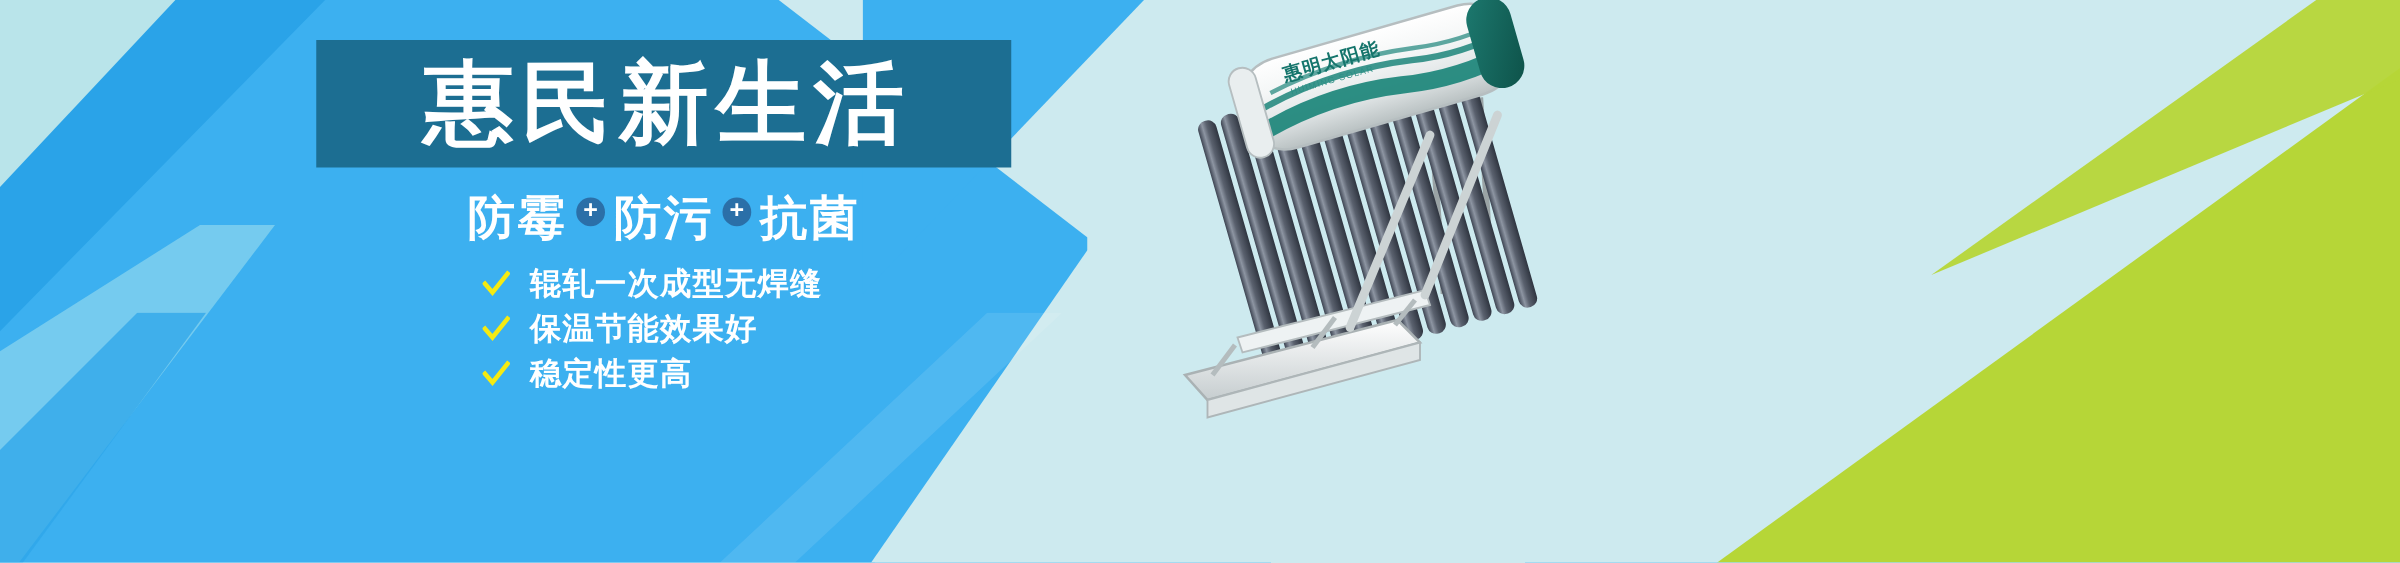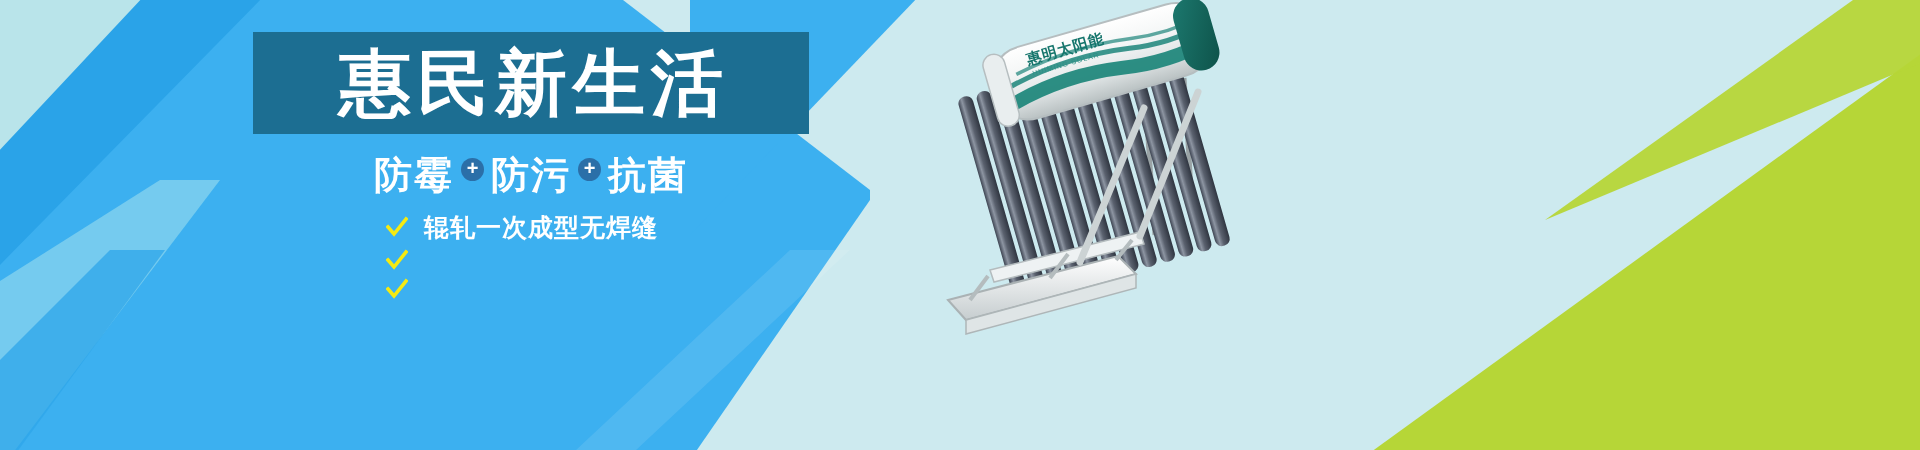--- a/index.html
+++ b/index.html
@@ -249,23 +249,25 @@
         </svg>
         <span class="bullet-text">辊轧一次成型无焊缝</span>
       </div>
 
 
 
       <div class="bullet">
         <svg class="check-icon" viewBox="0 0 22 22">
           <path d="M2 11 L8 18 L20 3" fill="none" stroke="#f5ea12" stroke-width="3.6" stroke-linecap="square"></path>
         </svg>
+        <span class="bullet-text">保温节能效果好</span>
       </div>
 
       <div class="bullet">
         <svg class="check-icon" viewBox="0 0 22 22">
           <path d="M2 11 L8 18 L20 3" fill="none" stroke="#f5ea12" stroke-width="3.6" stroke-linecap="square"></path>
         </svg>
+        <span class="bullet-text">稳定性更高</span>
       </div>
 
     </div>
   </div>
 </div>
 
 </body></html>

